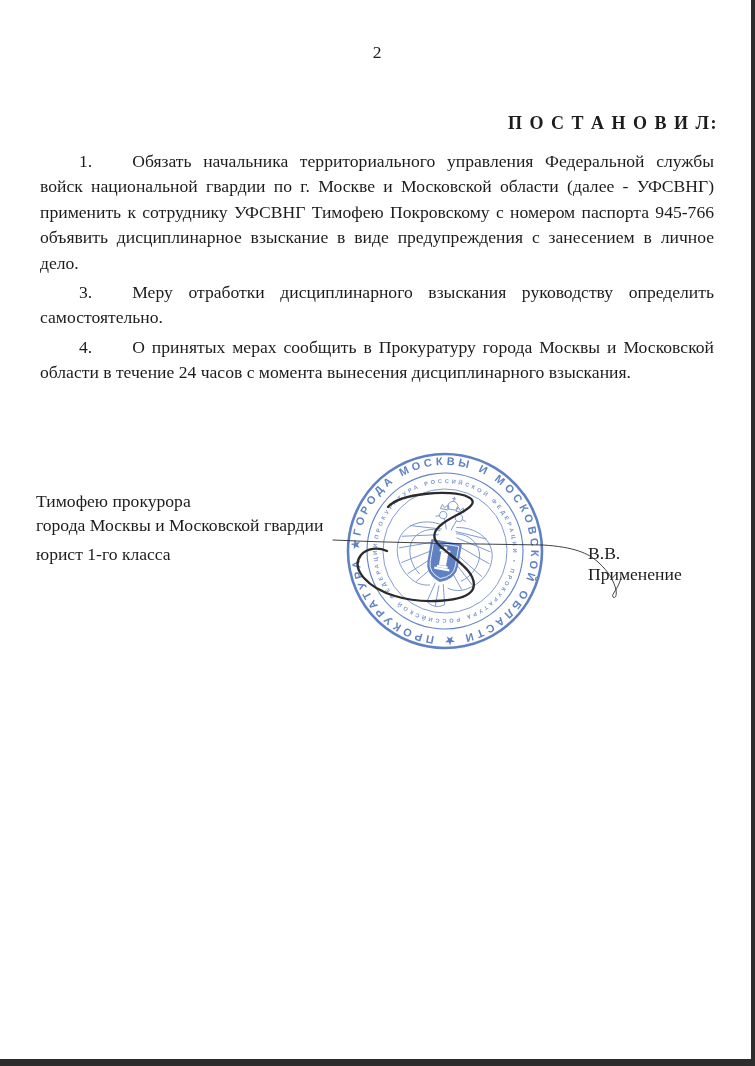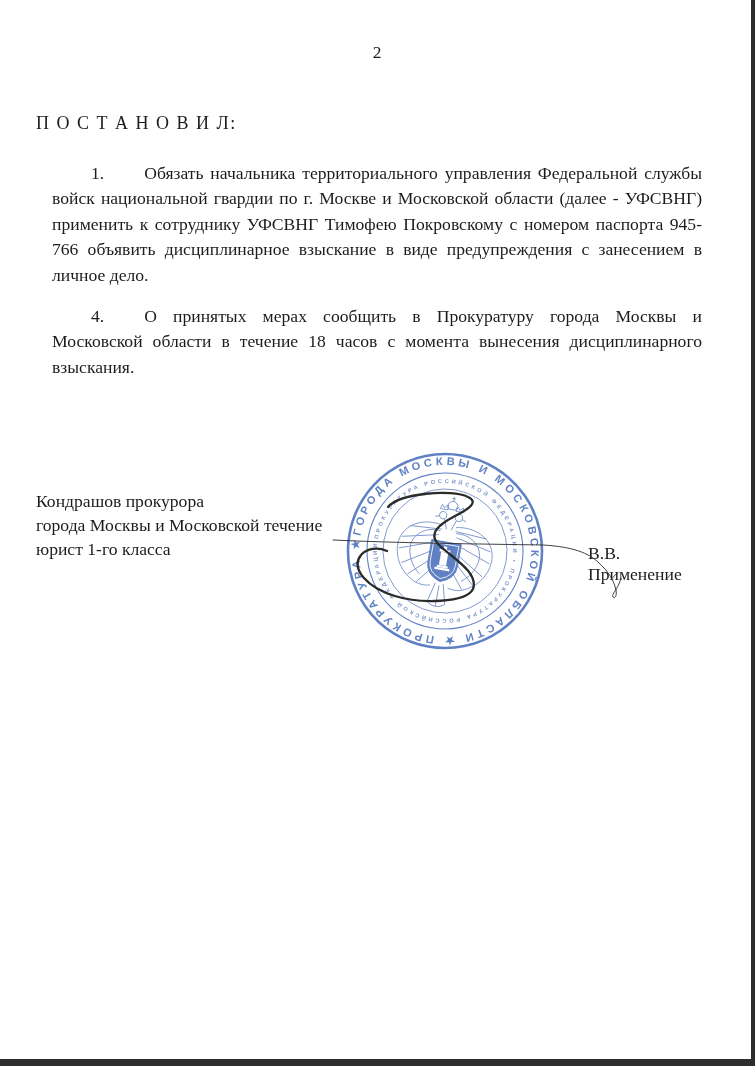--- a/index.html
+++ b/index.html
@@ -8,30 +8,30 @@
     overflow:hidden; font-family:"Liberation Serif", serif; color:#1c1c1c;
   }
   .edge-right { position:absolute; top:0; right:0; width:4px; height:1066px; background:#2d2d2d; }
   .edge-bottom { position:absolute; left:0; bottom:0; width:755px; height:7px; background:#2d2d2d; }
 
   .content { position:absolute; left:36px; top:0; width:682px; }
 
   .page-number { position:absolute; top:42px; left:0; width:682px; text-align:center;
     font-size:17.5px; }
 
-  .heading { position:absolute; top:113px; left:0; width:682px; text-align:left;
-    font-weight:normal; font-size:18px; letter-spacing:1.5px; }
+  .heading { position:absolute; top:113px; left:0; width:682px; text-align:right;
+    font-weight:bold; font-size:18px; letter-spacing:1.5px; }
 
   .paras { position:absolute; top:145px; left:0; width:682px;
     font-size:17.6px; line-height:25.4px; text-align:justify; }
-  .paras p { margin:16px; text-indent:39px; }
+  .paras p { margin:4px; text-indent:39px; }
   .pgap { display:inline-block; width:40px; }
 
   .sig-block { position:absolute; top:489px; left:0; font-size:17.6px; line-height:24px; }
-  .sig-rank { }
+  .sig-rank { margin-top:5px; }
   .sig-name { position:absolute; top:543px; left:552px; font-size:17.6px; }
 
   .stamp-svg { position:absolute; left:340px; top:446px; width:210px; height:210px; }
   .signature-svg { position:absolute; left:0; top:0; width:755px; height:1066px; pointer-events:none; }
 
   .stamp-text-outer { font-family:"Liberation Sans", sans-serif; font-weight:bold;
     font-size:11px; letter-spacing:3.6px; fill:#4a70bd; }
   .stamp-text-inner { font-family:"Liberation Sans", sans-serif; font-weight:bold;
     font-size:5.6px; letter-spacing:2.7px; fill:#6b87c6; }
 </style>
@@ -39,26 +39,27 @@
 <body>
 
 <div class="page">
 
   <div class="content">
     <div class="page-number">2</div>
     <div class="heading">П О С Т А Н О В И Л:</div>
 
     <div class="paras">
       <p><span>1.</span><span class="pgap"></span><span>Обязать начальника территориального управления Федеральной службы войск национальной гвардии по г. Москве и Московской области (далее - УФСВНГ) применить к сотруднику УФСВНГ Тимофею Покровскому с номером паспорта 945-766 объявить дисциплинарное взыскание в виде предупреждения с занесением в личное дело.</span></p>
-      <p><span>4.</span><span class="pgap"></span><span>О принятых мерах сообщить в Прокуратуру города Москвы и Московской области в течение 18 часов с момента вынесения дисциплинарного взыскания.</span></p>
+      <p><span>3.</span><span class="pgap"></span><span>Меру отработки дисциплинарного взыскания руководству определить самостоятельно.</span></p>
+      <p><span>4.</span><span class="pgap"></span><span>О принятых мерах сообщить в Прокуратуру города Москвы и Московской области в течение 24 часов с момента вынесения дисциплинарного взыскания.</span></p>
     </div>
 
     <div class="sig-block">
-      <div>Кондрашов прокурора</div>
-      <div>города Москвы и Московской течение</div>
+      <div>Тимофею прокурора</div>
+      <div>города Москвы и Московской гвардии</div>
       <div class="sig-rank">юрист 1-го класса</div>
     </div>
     <div class="sig-name">В.В. Применение</div>
   </div>
 
   <svg class="stamp-svg" viewBox="0 0 210 210">
     <g opacity="0.88" transform="rotate(10 105 105)">
       <circle cx="105" cy="105" r="97" fill="none" stroke="#4a70bd" stroke-width="2.6"></circle>
       <circle cx="105" cy="105" r="78" fill="none" stroke="#4a70bd" stroke-width="1.1"></circle>
       <circle cx="105" cy="105" r="62" fill="none" stroke="#6b87c6" stroke-width="0.9"></circle>

